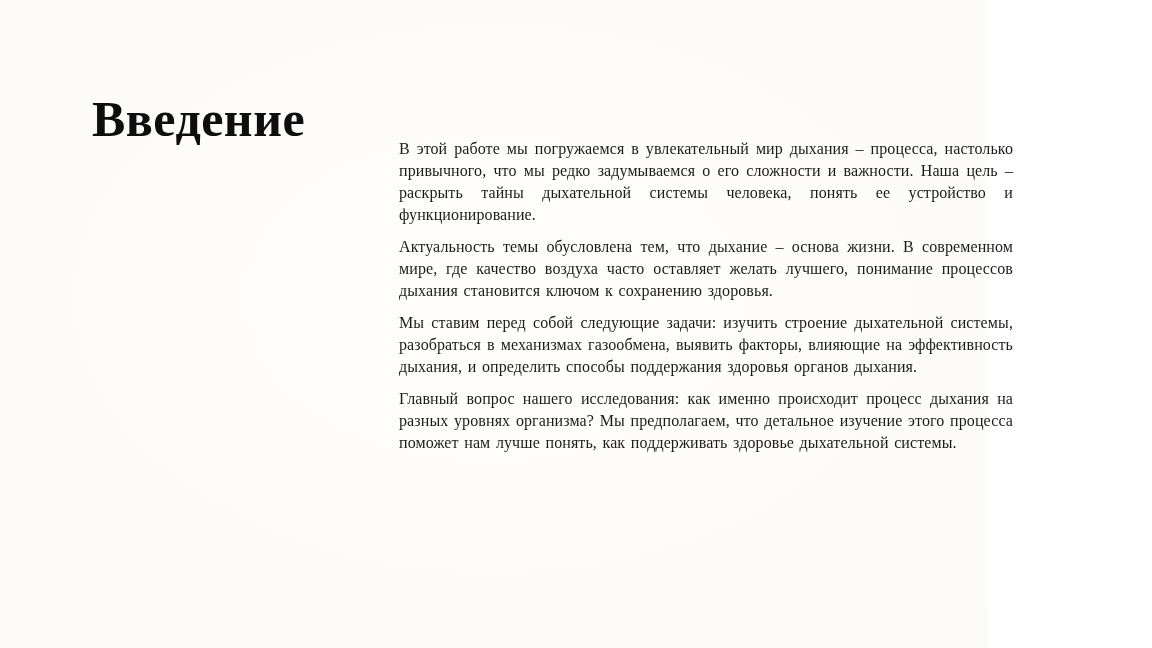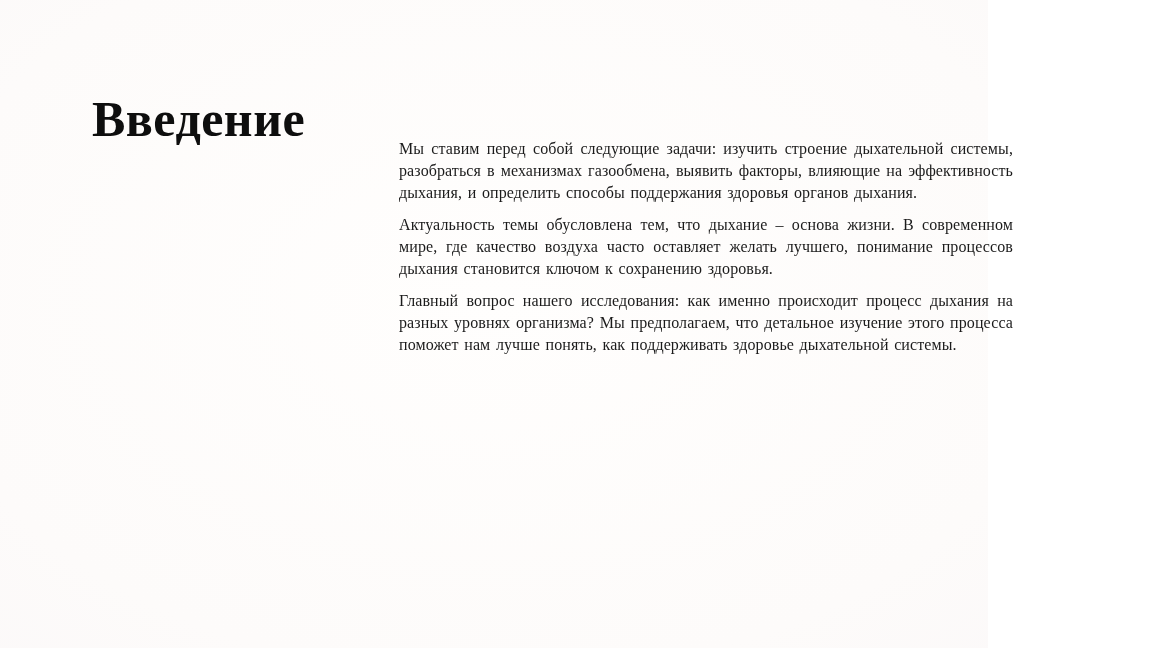--- a/index.html
+++ b/index.html
@@ -53,17 +53,18 @@
   }
   .slide-body p:last-child { margin-bottom: 0; }
 </style>
 </head>
 <body>
 
 <div class="slide">
   <h1 class="slide-title">Введение</h1>
 
   <div class="slide-body">
+    <p>В этой работе мы погружаемся в увлекательный мир дыхания – процесса, настолько привычного, что мы редко задумываемся о его сложности и важности. Наша цель – раскрыть тайны дыхательной системы человека, понять ее устройство и функционирование.</p>
+    <p>Актуальность темы обусловлена тем, что дыхание – основа жизни. В современном мире, где качество воздуха часто оставляет желать лучшего, понимание процессов дыхания становится ключом к сохранению здоровья.</p>
     <p>Мы ставим перед собой следующие задачи: изучить строение дыхательной системы, разобраться в механизмах газообмена, выявить факторы, влияющие на эффективность дыхания, и определить способы поддержания здоровья органов дыхания.</p>
-    <p>Актуальность темы обусловлена тем, что дыхание – основа жизни. В современном мире, где качество воздуха часто оставляет желать лучшего, понимание процессов дыхания становится ключом к сохранению здоровья.</p>
     <p>Главный вопрос нашего исследования: как именно происходит процесс дыхания на разных уровнях организма? Мы предполагаем, что детальное изучение этого процесса поможет нам лучше понять, как поддерживать здоровье дыхательной системы.</p>
   </div>
 </div>
 
 </body></html>

